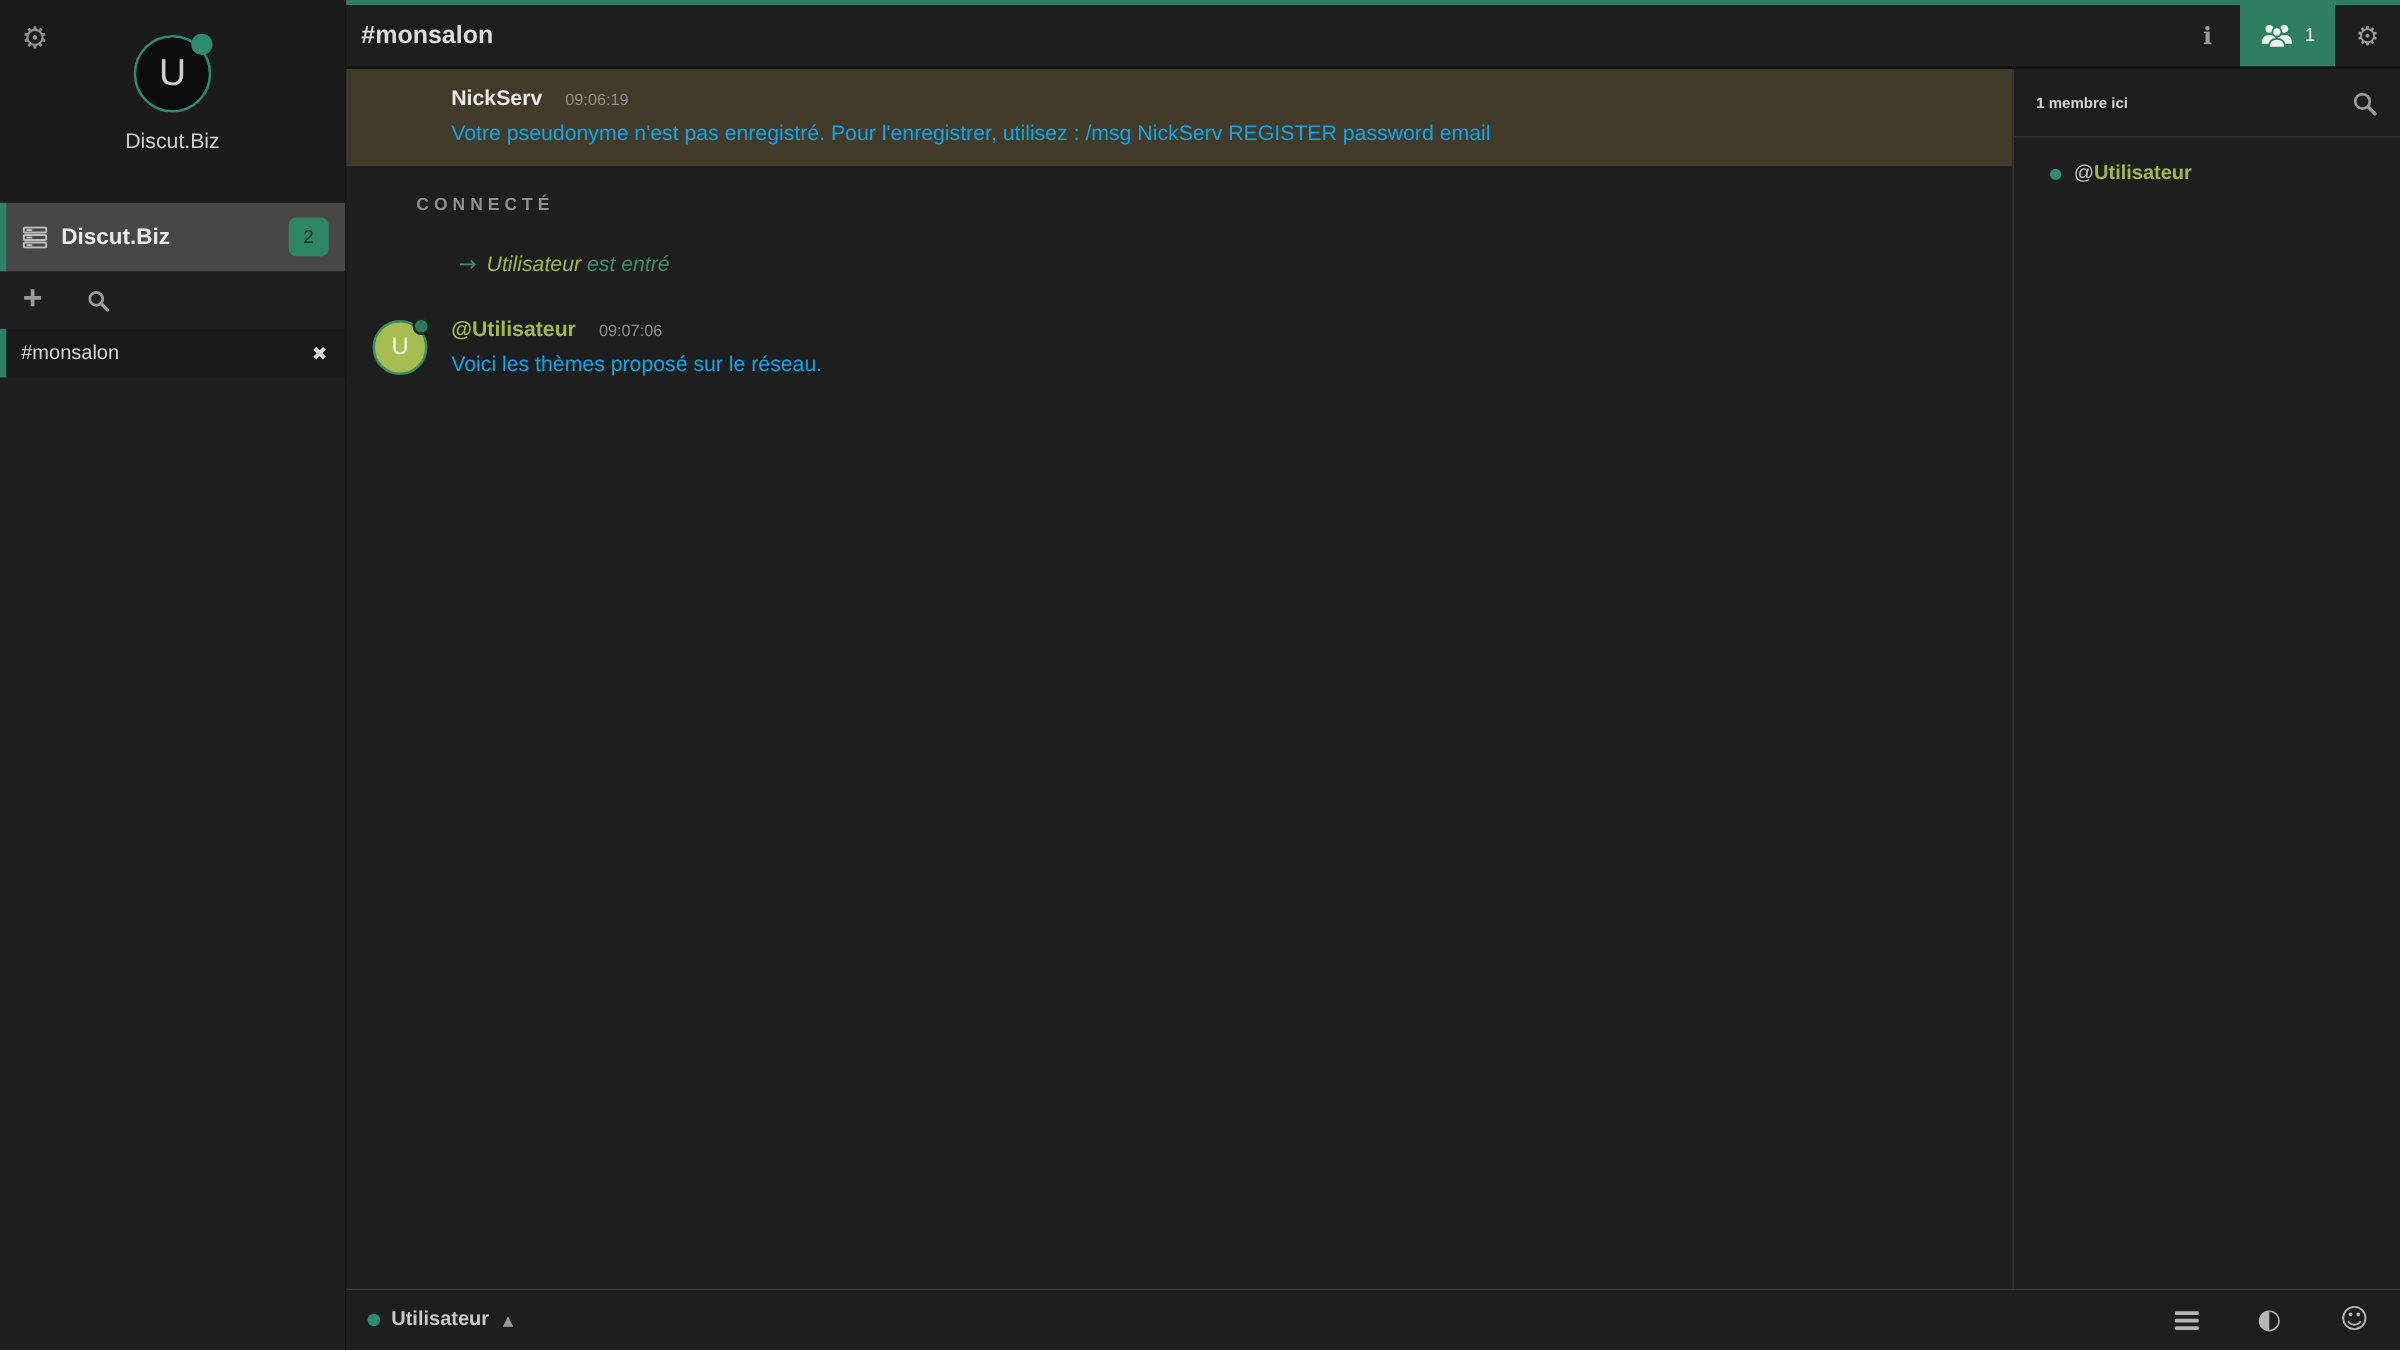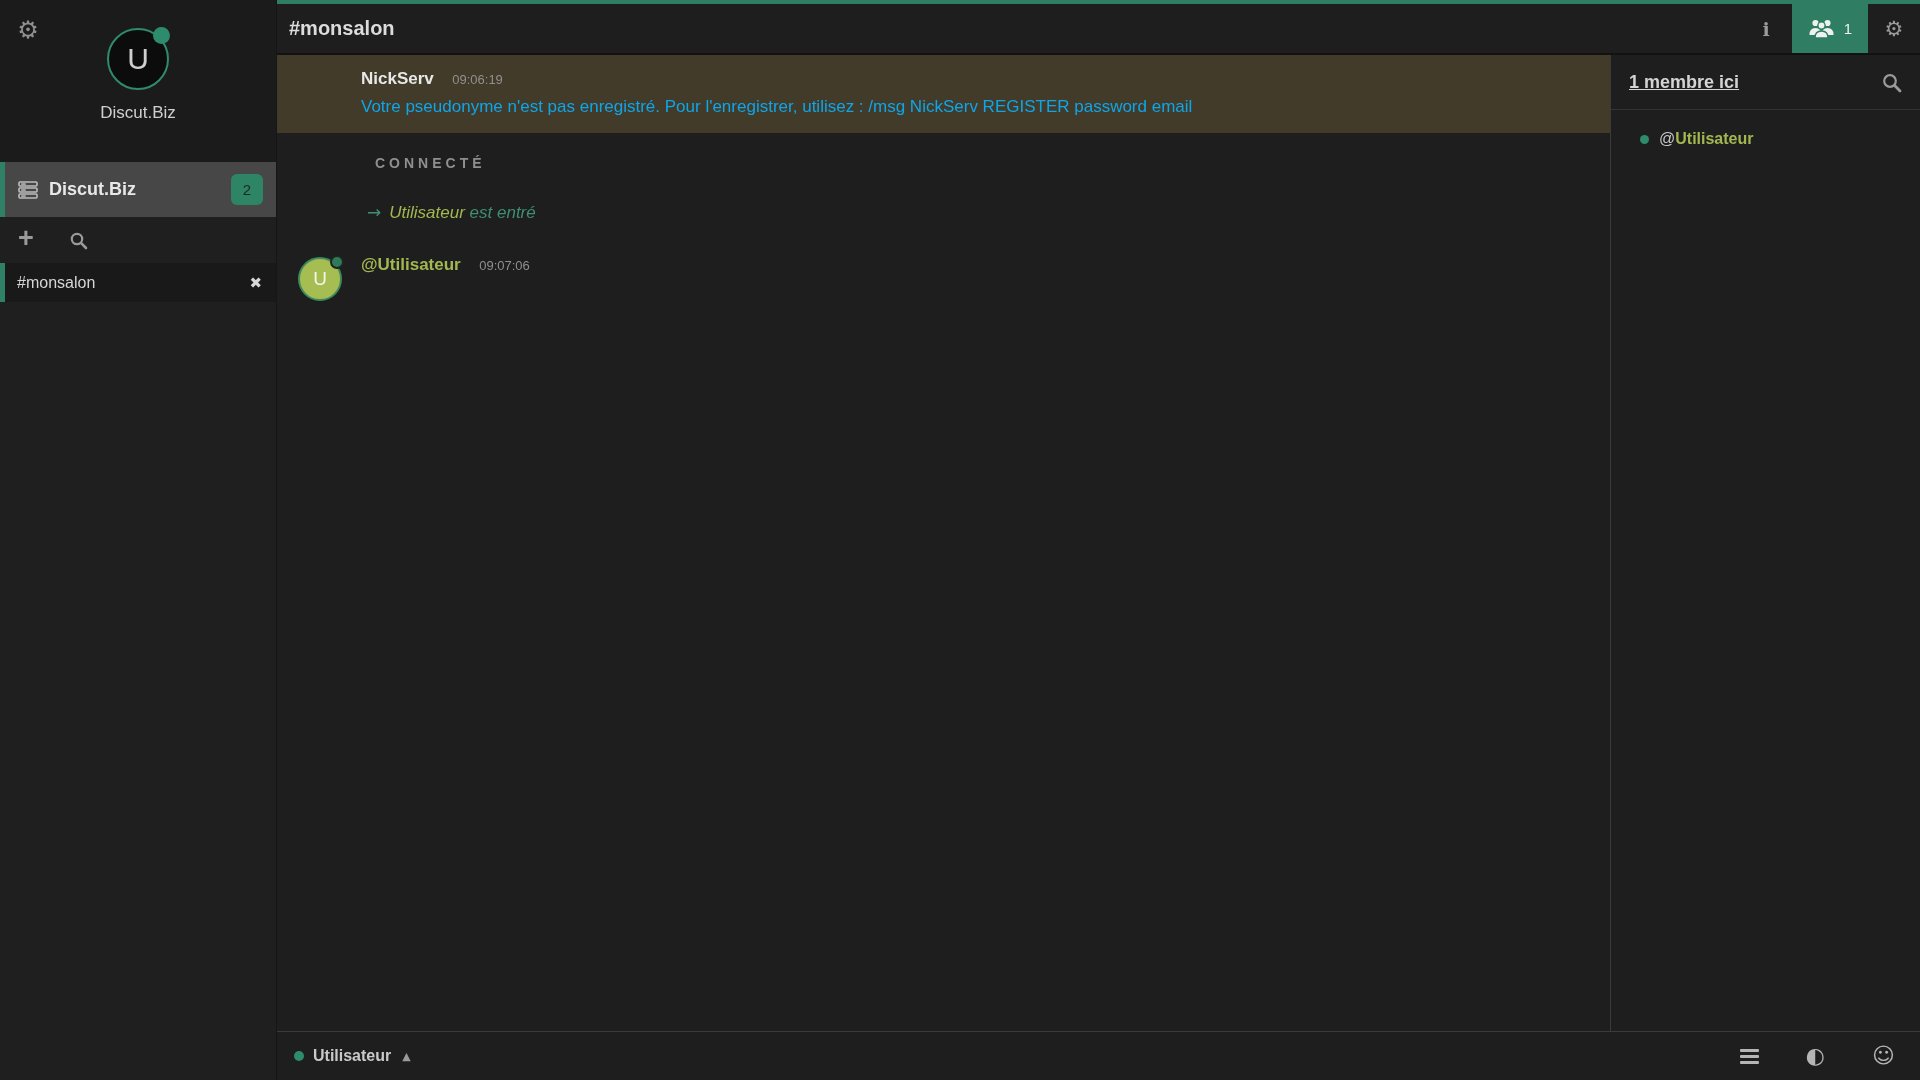--- a/index.html
+++ b/index.html
@@ -41,41 +41,41 @@
   .hbtn.gear-btn { font-family:"DejaVu Sans", sans-serif; font-size:21px; }
 
   .chat-body { flex:1; display:flex; min-height:0; }
   .messages { flex:1; overflow:hidden; min-width:0; }
 
   .msg-notice { background:#423b29; padding:14px 24px 16px 84px; }
   .nick-strong { font-weight:bold; font-size:17px; color:#e8e8e8; }
   .time { font-size:13px; color:#8f8f8f; margin-left:14px; }
   .msg-text { font-size:17px; color:#0ea5e9; margin-top:8px; }
 
-  .divider-label { margin:22px 0 0 98px; font-size:14px; font-weight:bold; letter-spacing:4px; color:#8f8f8f; }
+  .divider-label { margin:22px 0 0 56px; font-size:14px; font-weight:bold; letter-spacing:4px; color:#8f8f8f; }
 
   .msg-join { margin:31px 0 12px 90px; font-style:italic; font-size:17px; }
   .msg-join .arrow { color:#3f8e71; margin-right:8px; font-family:"DejaVu Sans", sans-serif; }
   .msg-join .jnick { color:#a3b750; }
   .msg-join .jaction { color:#3f8e71; }
 
   .msg-mode { margin:30px 0 0 88px; font-size:17px; color:#c6c6c6; }
   .msg-mode .icircle { color:#9a9a9a; font-family:"DejaVu Sans", sans-serif; margin-right:9px; font-size:17px; }
   .chan-link { color:#3e8a67; text-decoration:none; cursor:pointer; }
 
   .msg-priv { margin:32px 0 0 0; position:relative; padding-left:84px; min-height:56px; }
   .priv-avatar { position:absolute; left:21px; top:2px; width:44px; height:44px; border-radius:50%; background:#a5bd51;
                  border:2px solid #3e8a5e; display:flex; align-items:center; justify-content:center; color:#f4f4ec; font-size:19px; }
   .priv-avatar .dot { position:absolute; top:-4px; right:-4px; width:14px; height:14px; border-radius:50%; background:#2e7a5c; border:2px solid #20251c; }
   .priv-nick { font-weight:bold; font-size:17px; color:#a3b750; }
 
   
   .members { width:310px; flex-shrink:0; border-left:1px solid #3a3a3a; background:#1e1e1e; display:flex; flex-direction:column; }
   .members-header { height:55px; border-bottom:1px solid #333333; display:flex; align-items:center; padding:0 18px; flex-shrink:0; }
-  .members-title { font-weight:bold; font-size:18px; color:#d4d4d4;text-decoration:underline; }
+  .members-title { font-weight:bold; font-size:12px; color:#d4d4d4; }
   .members-search { margin-left:auto; display:flex; cursor:pointer; }
   .member-row { margin:20px 0 0 29px; display:flex; align-items:center; font-size:16px; cursor:pointer; }
   .presence-dot { width:9px; height:9px; border-radius:50%; background:#2e8b6e; margin-right:10px; }
   .member-prefix { color:#c8c8c8; }
   .member-nick { color:#a3b750; font-weight:bold; }
 
   
   .input-bar { height:49px; border-top:1px solid #3a3a3a; background:#1e1e1e; display:flex; align-items:center; padding:0 17px 0 17px; flex-shrink:0; }
   .nick-button { display:flex; align-items:center; gap:9px; cursor:pointer; }
   .nick-dot { width:10px; height:10px; border-radius:50%; background:#2e8b6e; }
@@ -195,20 +195,21 @@
 
         <div class="msg-priv">
           <div class="priv-avatar">
             <span>U</span>
             <span class="dot"></span>
           </div>
           <div>
             <span class="priv-nick">@Utilisateur</span>
             <span class="time">09:07:06</span>
           </div>
+          <div class="msg-text">Voici les thèmes proposé sur le réseau.</div>
         </div>
 
       </div>
 
       <div class="members">
         <div class="members-header">
           <span class="members-title">1 membre ici</span>
           <span class="members-search">
             <span style="display:flex;">
               <svg width="21" height="21" viewBox="0 0 21 21">

